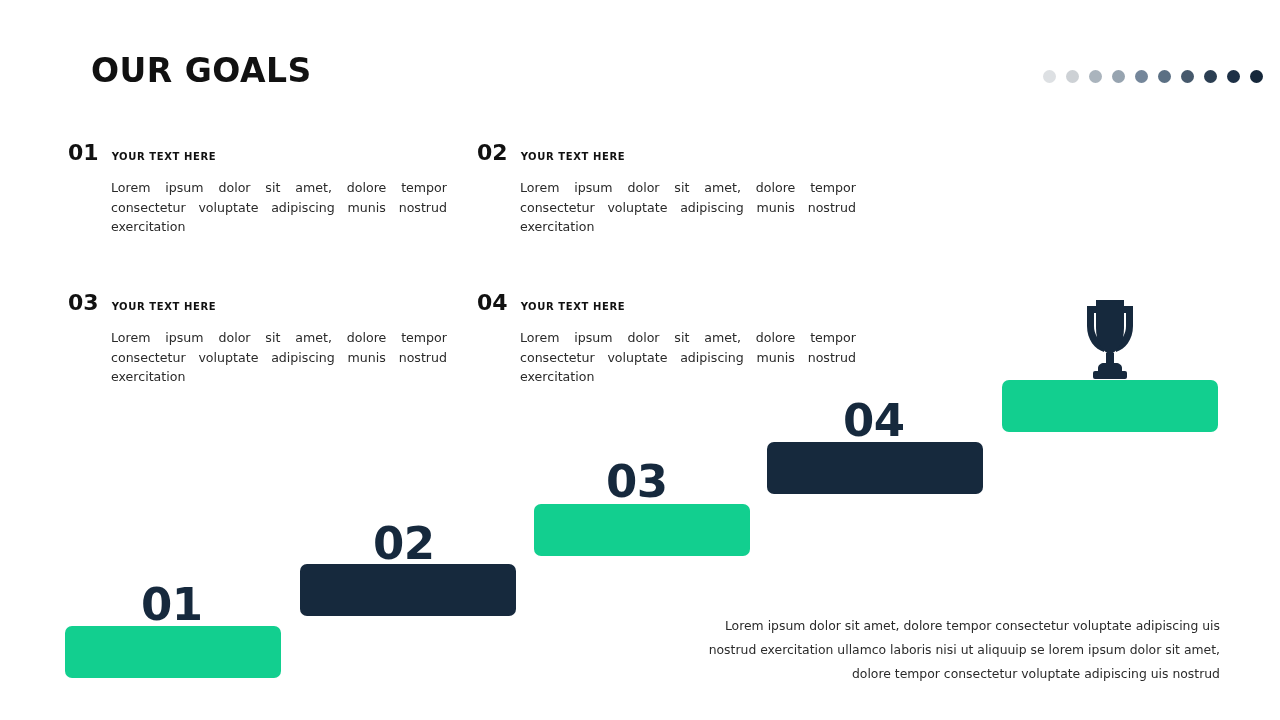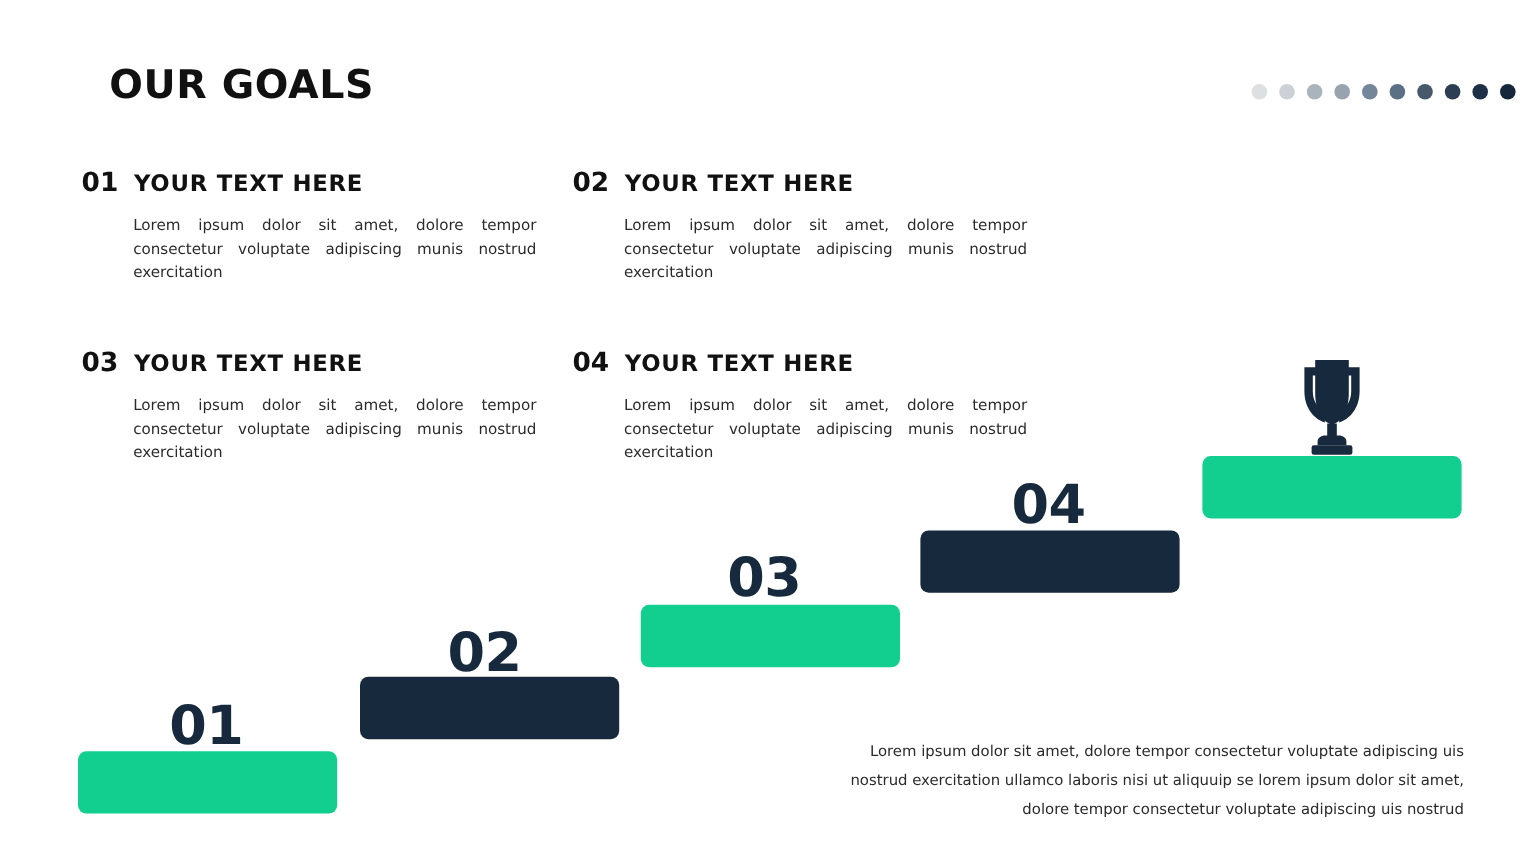--- a/index.html
+++ b/index.html
@@ -59,21 +59,21 @@
   }
   .goal-num {
     font-family: "DejaVu Sans", sans-serif;
     font-size: 22px;
     font-weight: 700;
     color: #111111;
     line-height: 1;
   }
   .goal-title {
     font-family: "DejaVu Sans", sans-serif;
-    font-size: 19px;
+    font-size: 10px;
     font-weight: 700;
     letter-spacing: 0.6px;
     color: #111111;
     line-height: 1;
   }
   .goal-body {
     margin-top: 14px;
     margin-left: 43px;
     width: 336px;
     font-family: "DejaVu Sans", sans-serif;

